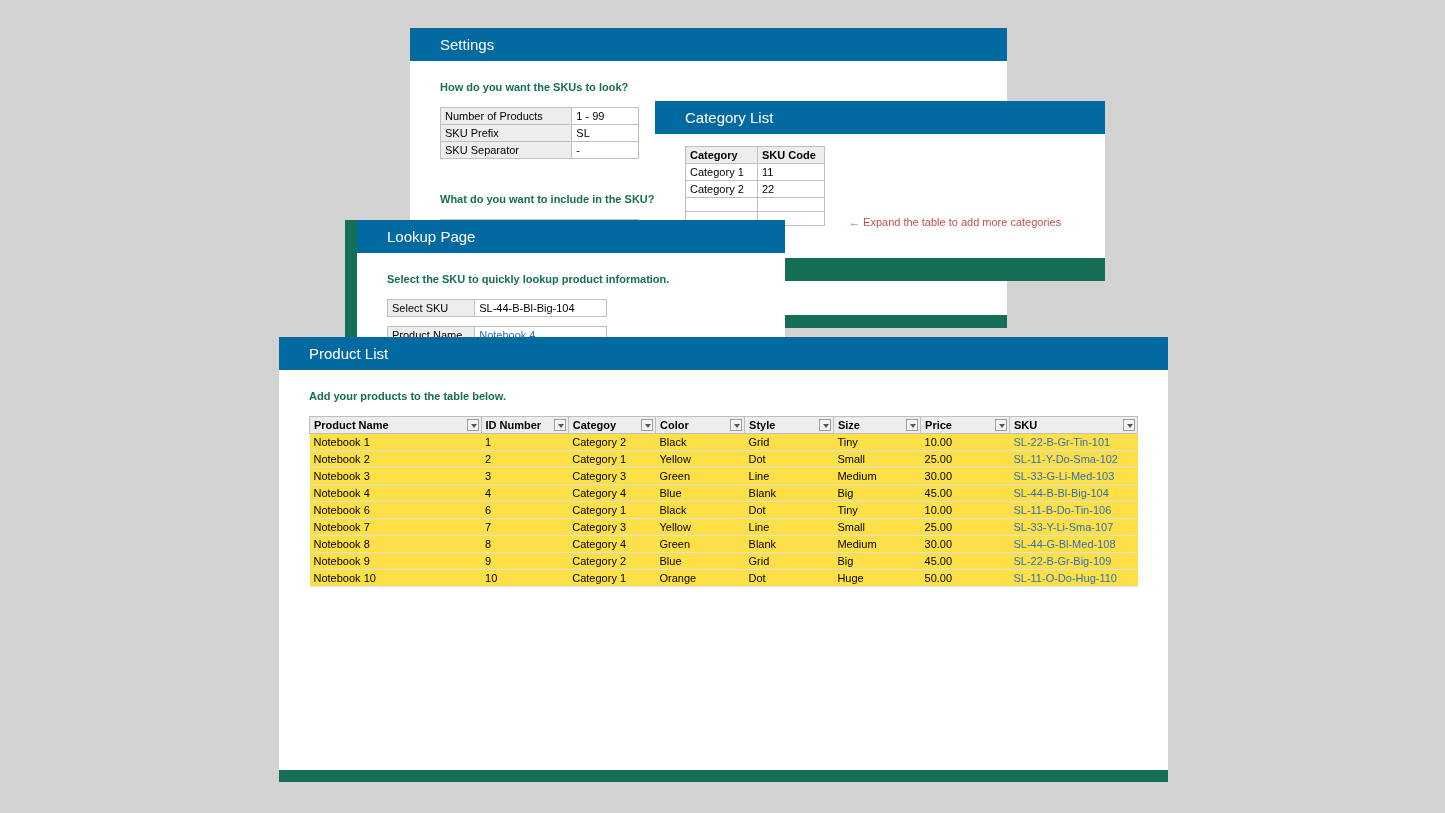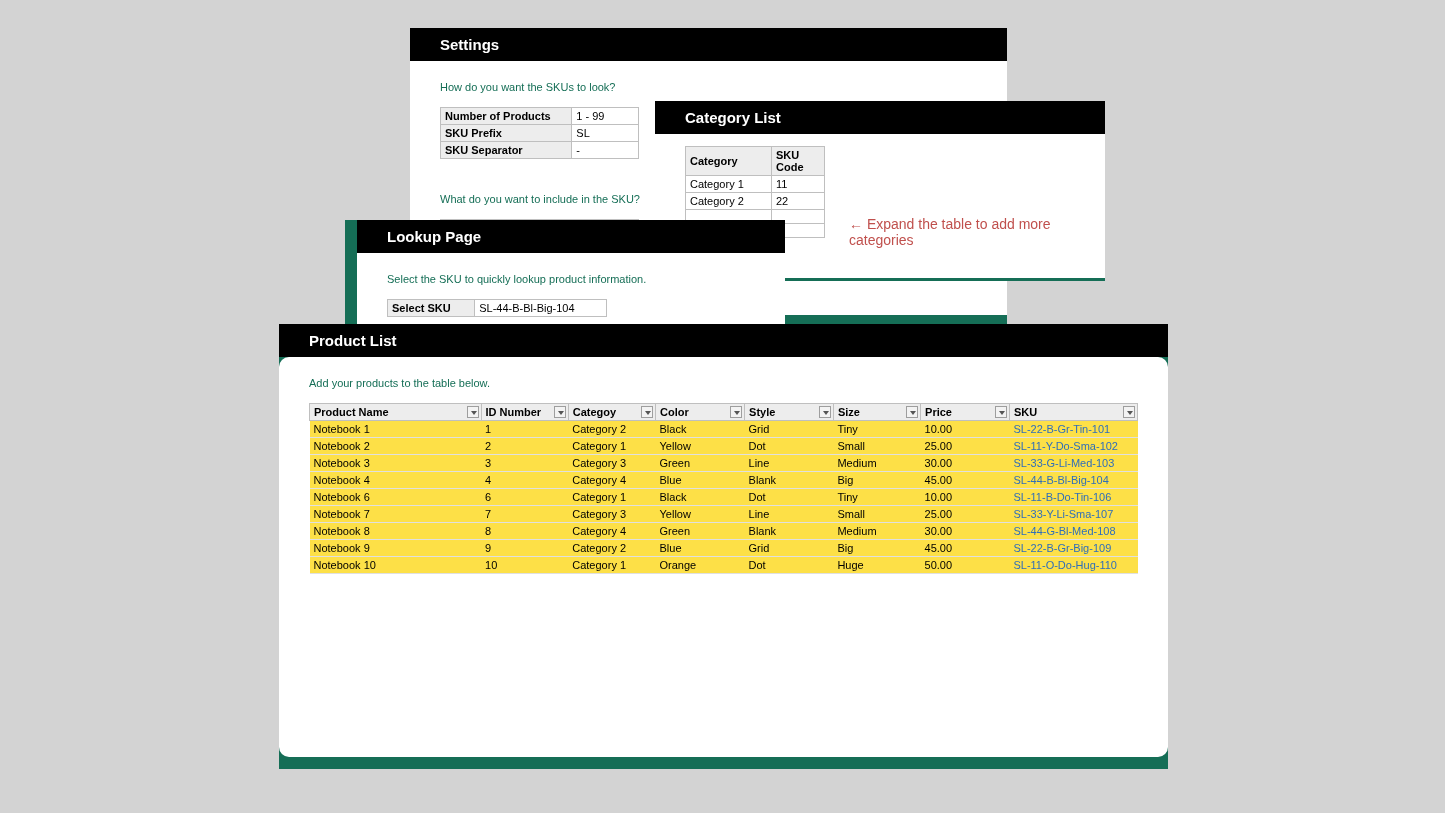--- a/index.html
+++ b/index.html
@@ -14,37 +14,37 @@
     overflow: hidden;
   }
   .panel {
     position: absolute;
     background: #156e56;
     padding: 0;
   }
   .panel-header {
     color: #fff;
     font-size: 15px;
-    font-weight: 700;
+    font-weight: 400;
     padding: 8px 30px;
-    background: #000000;
+    background: #0369a1;
   }
   .content {
     background: #fff;
     padding: 12px 30px 30px 30px;
   }
   .sub {
     color: #156e56;
-    font-weight: 400;
+    font-weight: 700;
     font-size: 11px;
     margin: 8px 0 14px 0;
   }
   .hint {
     color: #c0504d;
-    font-size: 14px;
+    font-size: 11px;
     text-align: right;
   }
   table.grid {
     border-collapse: collapse;
   }
   table.grid td, table.grid th {
     border: 1px solid #bfbfbf;
     padding: 2px 4px;
     font-size: 11px;
     text-align: left;
@@ -96,23 +96,23 @@
     height: 14px;
   }
   .sku-link {
     color: #2f6eba;
   }
   
   #settings { left: 410px; top: 28px; width: 597px; height: 300px; z-index: 1; }
   #settings .content { height: 254px; }
   #catlist  { left: 655px; top: 101px; width: 450px; height: 180px; z-index: 2; }
   #lookup   { left: 345px; top: 220px; width: 440px; height: 130px; z-index: 3; padding-left: 12px; }
-  #products { left: 279px; top: 324px; width: 889px; height: 445px; z-index: 4; }
-  #products .content { min-height: 400px; border-radius: 10px; }
-  .kv-label { width: 130px; font-weight: 700; background: #ededed; }
+  #products { left: 279px; top: 337px; width: 889px; height: 445px; z-index: 4; }
+  #products .content { min-height: 400px; }
+  .kv-label { width: 130px; font-weight: 400; background: #ededed; }
   .kv-val   { width: 66px; text-align: center; }
   .dt tbody tr { background: #fde047; margin-left: 10px; }
 </style>
 </head>
 <body>
 
 <div id="settings" class="panel">
   <div class="panel-header">Settings</div>
   <div class="content">
     <div class="sub">How do you want the SKUs to look?</div>
@@ -144,21 +144,21 @@
   </div>
 </div>
 
 <div id="catlist" class="panel">
   <div class="panel-header">Category List</div>
   <div class="content" style="display:flex; align-items:flex-start; gap:24px;">
     <div>
       <table class="grid" style="width:140px">
         <thead>
             <tr>
-          <th style="width:86px">Category</th>
+          <th style="width:72px">Category</th>
           <th>SKU Code</th>
         </tr>
           </thead>
         <tbody id="cat-rows">
             <tr>
               <td>Category 1</td>
               <td>11</td>
             </tr>
             <tr>
               <td>Category 2</td>

